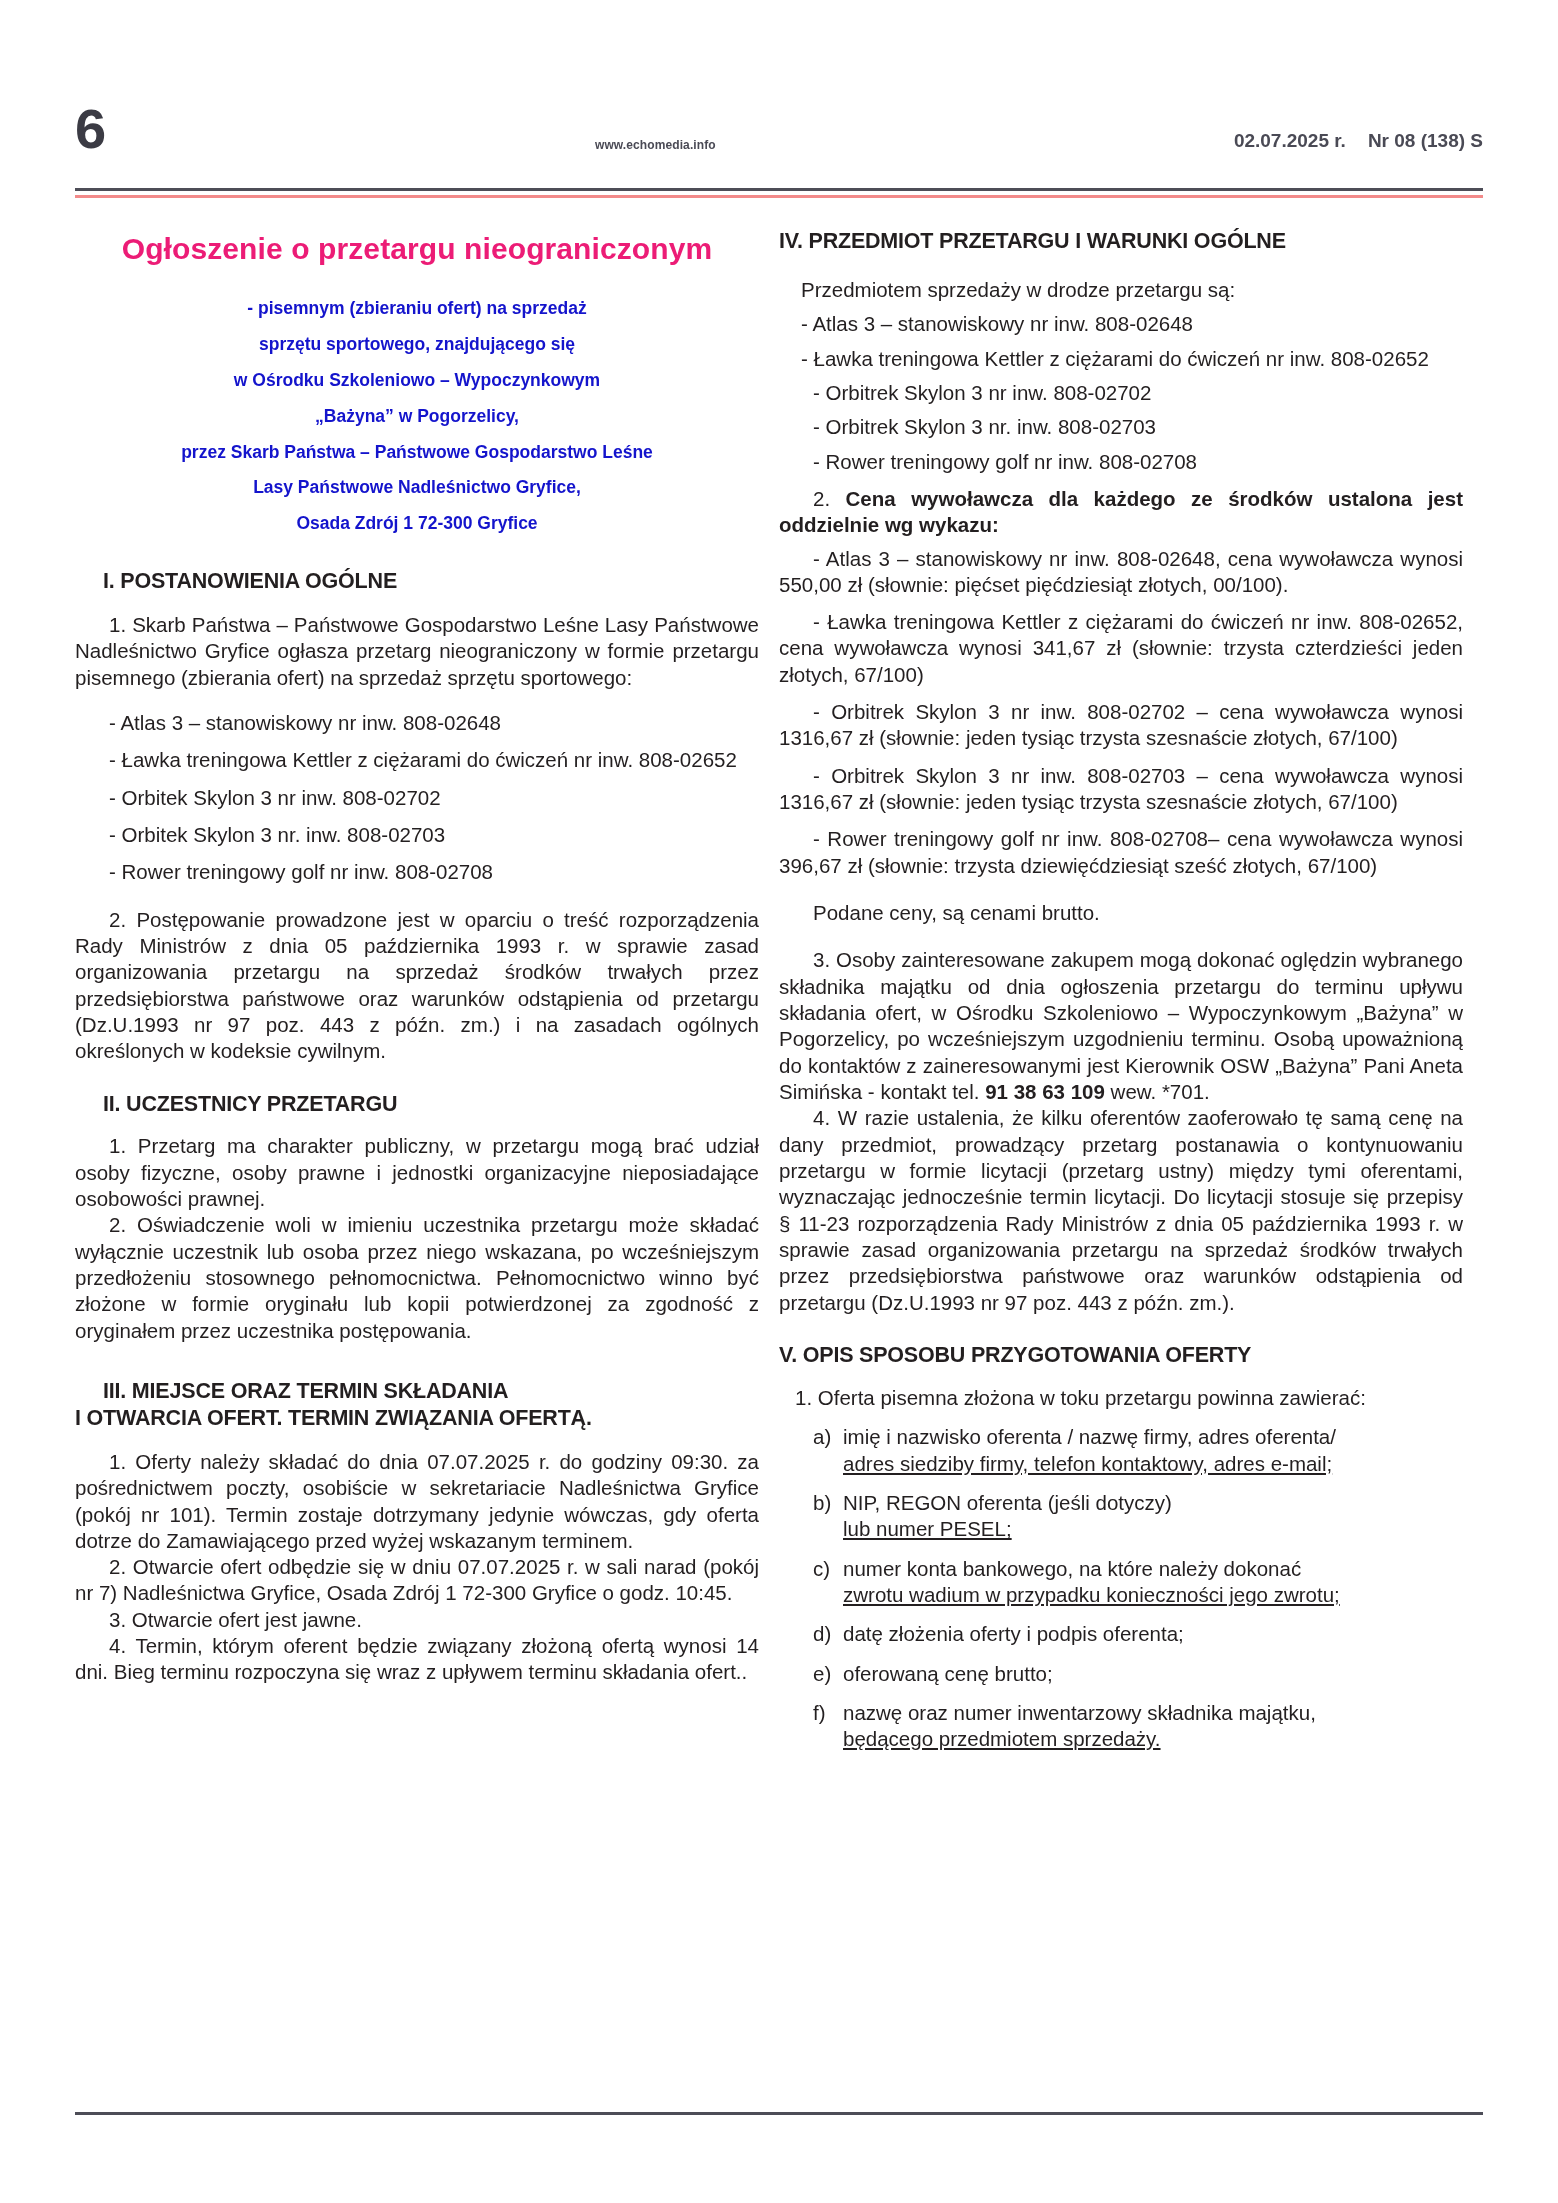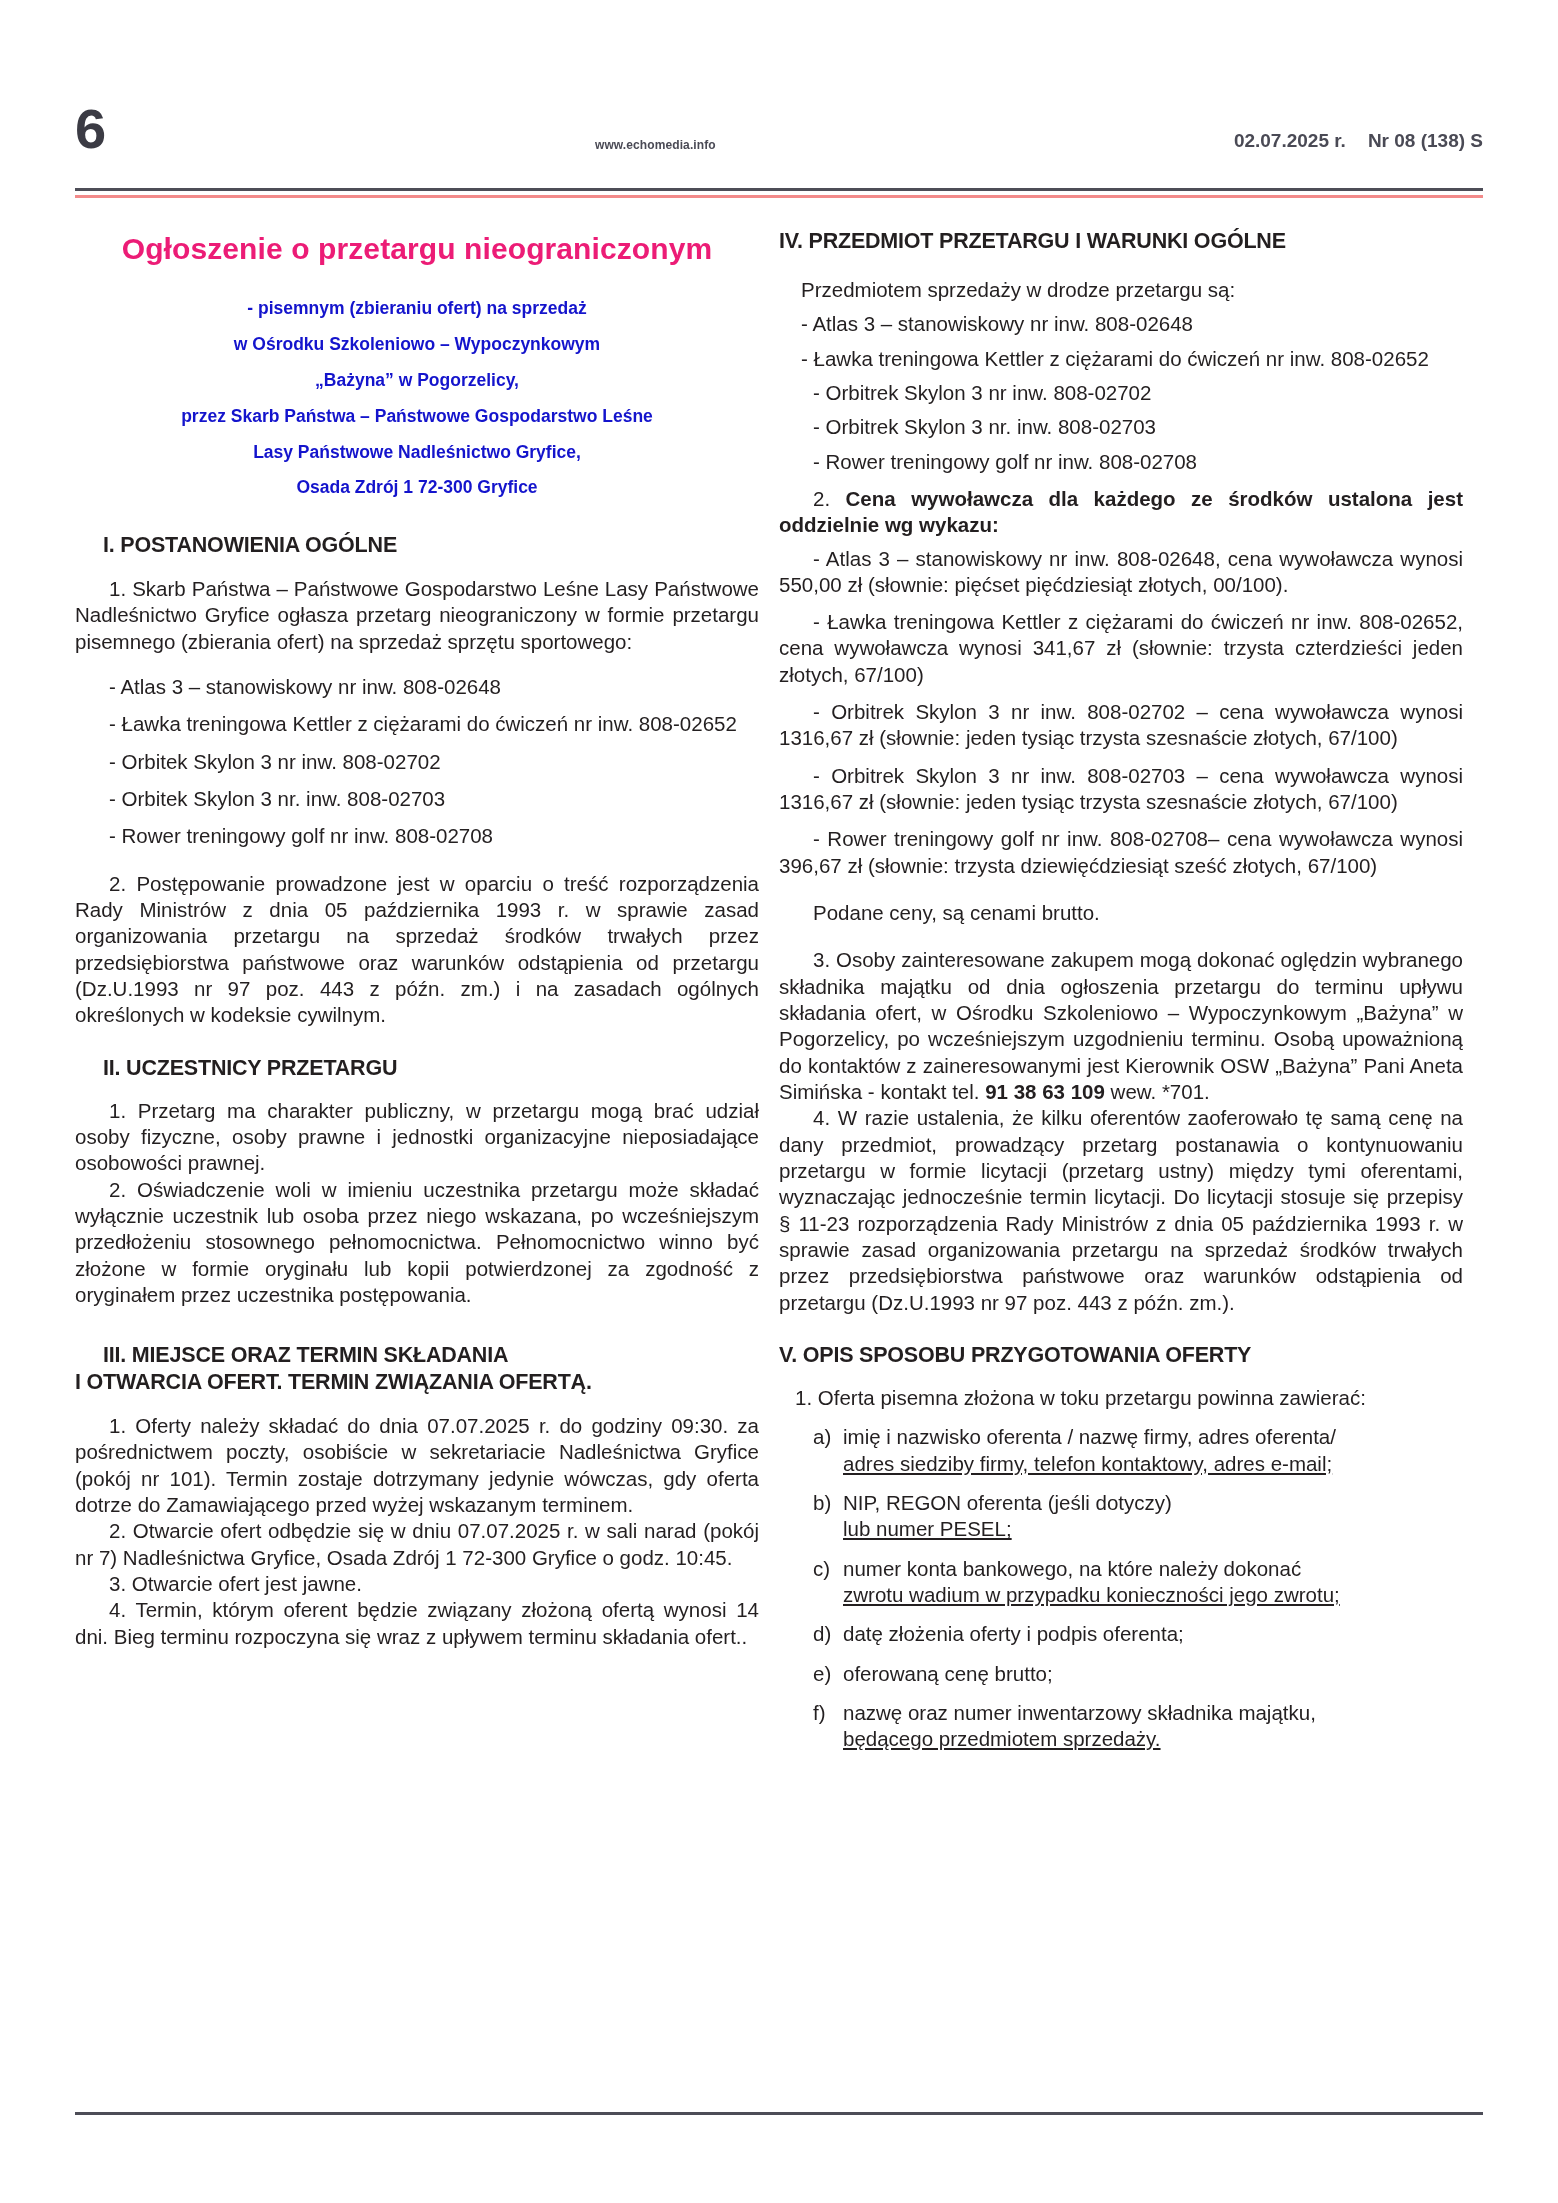--- a/index.html
+++ b/index.html
@@ -179,20 +179,21 @@
   <div class="rule-top"></div>
 
   <div class="columns">
 
     <div class="col">
 
       <div class="headline">Ogłoszenie o przetargu nieograniczonym</div>
 
       <div class="subhead">
         <div>- pisemnym (zbieraniu ofert) na sprzedaż</div>
+        <div>sprzętu sportowego, znajdującego się</div>
         <div>w Ośrodku Szkoleniowo – Wypoczynkowym</div>
         <div>„Bażyna” w Pogorzelicy,</div>
         <div>przez Skarb Państwa – Państwowe Gospodarstwo Leśne</div>
         <div>Lasy Państwowe Nadleśnictwo Gryfice,</div>
         <div>Osada Zdrój 1 72-300 Gryfice</div>
       </div>
 
       <h2 class="sec indent">I. POSTANOWIENIA OGÓLNE</h2>
 
       <p class="ind gap">1. Skarb Państwa – Państwowe Gospodarstwo Leśne Lasy Państwowe Nadleśnictwo Gryfice ogłasza przetarg nieograniczony w formie przetargu pisemnego (zbierania ofert) na sprzedaż sprzętu sportowego:</p>

